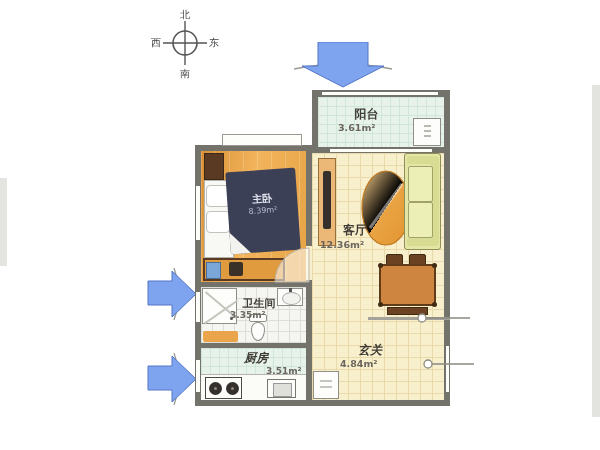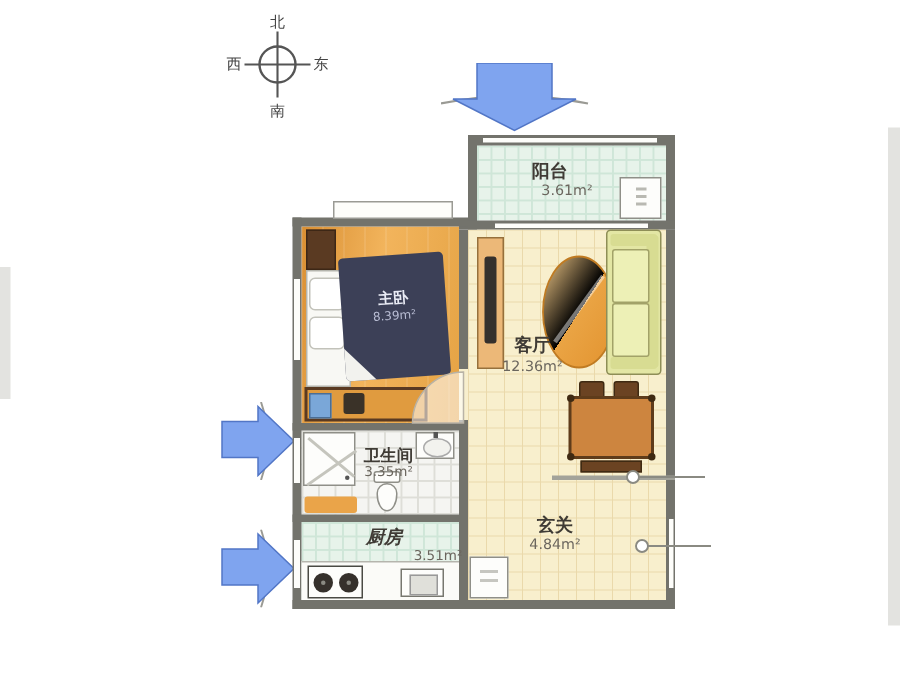--- a/index.html
+++ b/index.html
@@ -15,21 +15,21 @@
   .floor-cream{position:absolute;background-color:#f8efcd;
     background-image:linear-gradient(#ead9ab 1px,transparent 1px),linear-gradient(90deg,#ead9ab 1px,transparent 1px);
     background-size:12px 12px;}
   .floor-white{position:absolute;background-color:#f5f5f2;
     background-image:linear-gradient(#deded8 1px,transparent 1px),linear-gradient(90deg,#deded8 1px,transparent 1px);
     background-size:11px 11px;}
   .floor-wood{position:absolute;background:linear-gradient(100deg,#d98f33 0%,#f2b45c 45%,#e5a344 100%);
     background-image:linear-gradient(90deg,rgba(255,255,255,.18) 1px,transparent 1px),linear-gradient(100deg,#d98f33 0%,#f2b45c 45%,#e5a344 100%);
     background-size:14px 100%,100% 100%;}
   .room-name{position:absolute;font-size:12px;font-weight:bold;color:#3f3b35;text-align:center;line-height:13px;}
-  .room-area{position:absolute;font-size:9.5px;color:#6b665e;text-align:center;line-height:10px;}
+  .room-area{position:absolute;font-size:9.5px;color:#6b665e;line-height:10px;font-weight:bold;}
   .furn{position:absolute;box-sizing:border-box;}
   .caption{position:absolute;left:58px;top:419px;font-size:11.5px;color:#595959;letter-spacing:.3px;white-space:nowrap;}
   .caption b{color:#333;}
   svg{display:block;}
 </style>
 </head>
 <body>
 
 <div class="stage">
 
@@ -194,17 +194,17 @@
 
   <div class="room-name" style="left:320px;top:224px;width:70px;">客厅</div>
   <div class="room-area" style="left:320px;top:240px;width:70px;">12.36m²</div>
 
   <div class="room-name" style="left:230px;top:297px;width:58px;font-size:11px;">卫生间</div>
   <div class="room-area" style="left:230px;top:310px;width:58px;font-size:9px;">3.35m²</div>
 
   <div class="room-name" style="left:230px;top:352px;width:52px;font-style:italic;">厨房</div>
   <div class="room-area" style="left:230px;top:366px;width:52px;font-size:9px;padding-left:36px;">3.51m²</div>
 
-  <div class="room-name" style="left:340px;top:344px;width:60px;">玄关</div>
+  <div class="room-name" style="left:340px;top:344px;width:60px;font-style:italic;">玄关</div>
   <div class="room-area" style="left:340px;top:359px;width:60px;">4.84m²</div>
 
 
 </div>
 
 </body></html>

